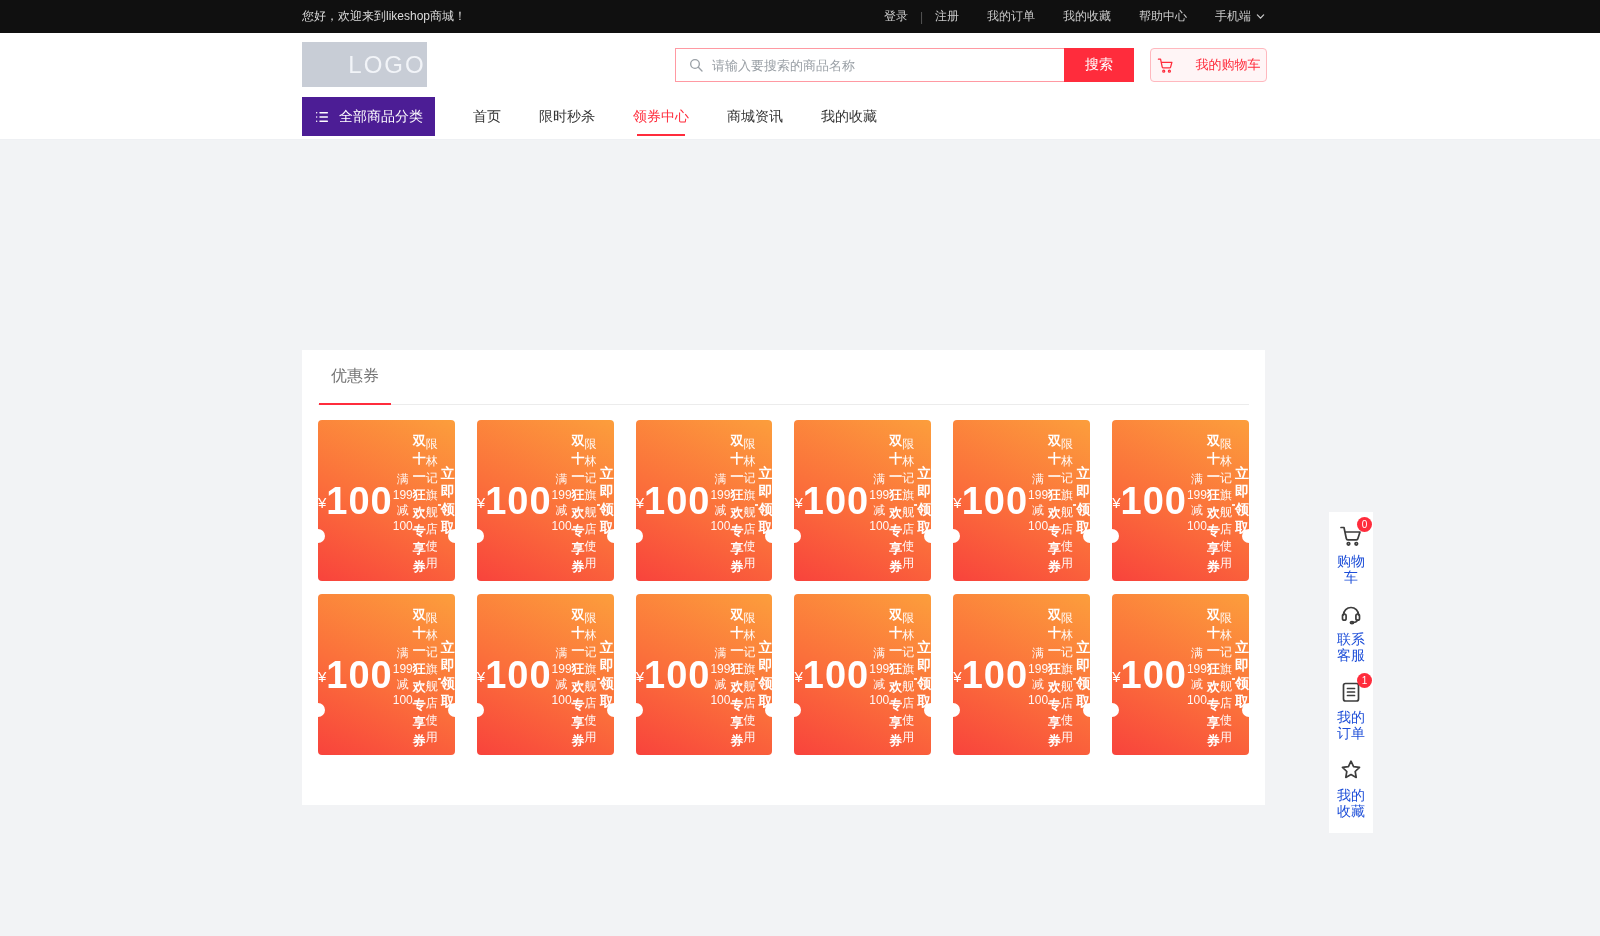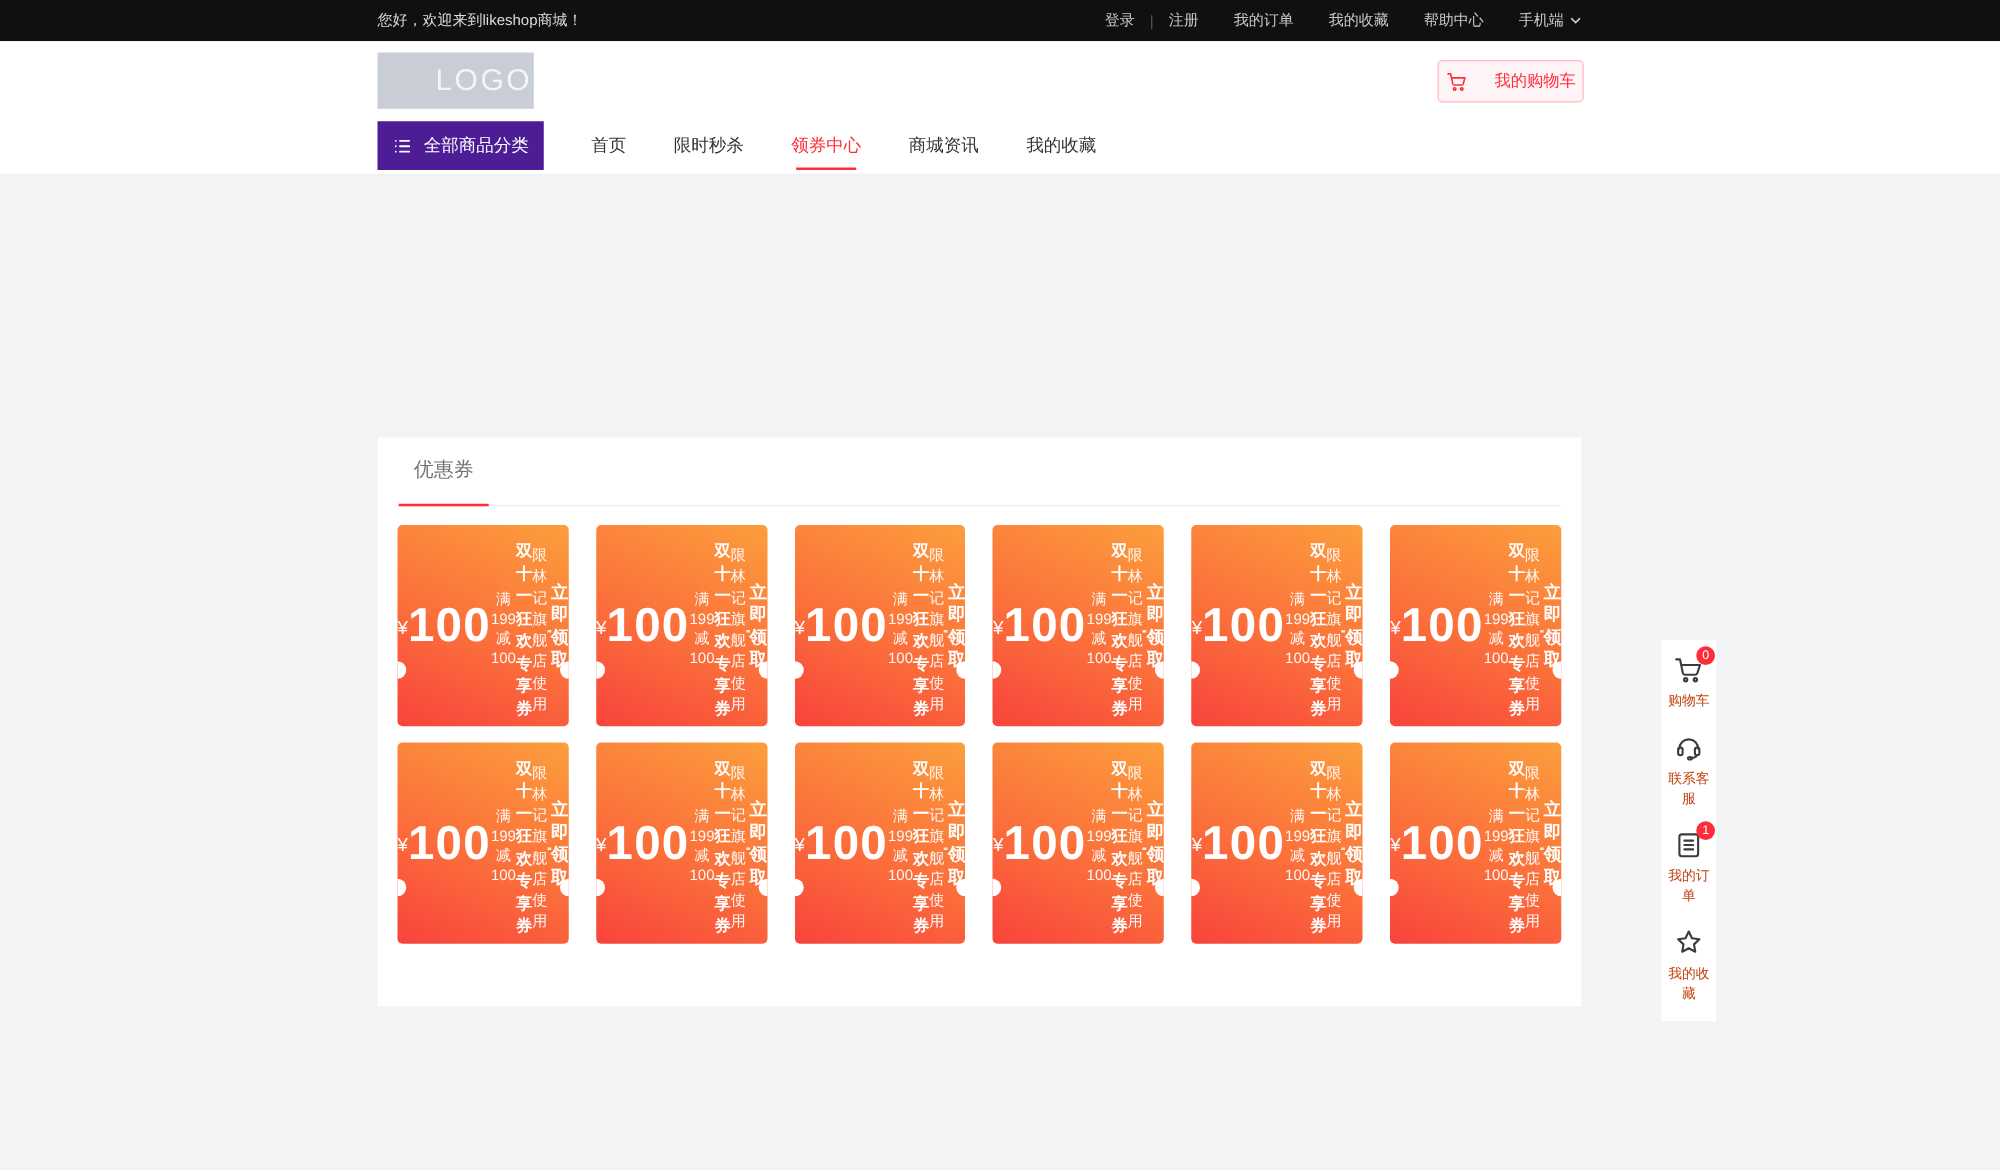--- a/index.html
+++ b/index.html
@@ -105,21 +105,21 @@
   .notch-l { left:-7px; } .notch-r { right:-7px; }
 
   
   .float-bar {
     position:absolute; left:1329px; top:512px; width:44px;
     background:#fff; padding:12px 0 14px;
     display:flex; flex-direction:column; align-items:center; gap:17px;
   }
   .float-item { position:relative; display:flex; flex-direction:column; align-items:center; cursor:pointer; }
   .float-item .ficon { position:relative; width:24px; height:24px; display:flex; align-items:center; justify-content:center; }
-  .float-label { margin-top:5px; width:38px; font-size:11px; line-height:16px; color:#c2410c; text-align:center; word-break:break-all; }
+  .float-label { margin-top:5px; width:38px; font-size:14px; line-height:16px; color:#1d4ed8; text-align:center; word-break:break-all; }
   .fbadge {
     position:absolute; top:-7px; right:-9px; min-width:15px; height:15px; padding:0 4px;
     background:#ff2c3c; border-radius:8px; color:#fff; font-size:10px;
     display:flex; align-items:center; justify-content:center;
   }
 </style>
 </head>
 <body>
 
 <div class="topbar">
@@ -138,20 +138,30 @@
             </svg>
           </span></span>
       </span>
   </div>
 </div>
 
 <div class="header">
   <div class="inner">
     <div class="logo">LOGO</div>
 
+    <div class="search-box">
+      <span class="search-icon">
+        <svg width="16" height="16" viewBox="0 0 24 24" fill="none" stroke="#9aa0a6" stroke-width="2" stroke-linecap="round">
+          <circle cx="10.5" cy="10.5" r="6.5"></circle>
+            <path d="M15.5 15.5 L21 21"></path>
+        </svg>
+      </span>
+      <input class="search-input" type="text" placeholder="请输入要搜索的商品名称" style="">
+      <button class="search-btn">搜索</button>
+    </div>
 
     <div class="cart-btn">
       <span style="display:flex">
         <svg width="17" height="17" viewBox="0 0 24 24" fill="none" stroke="#ff2c3c" stroke-width="1.8" stroke-linecap="round" stroke-linejoin="round">
           <path d="M2 3h3l2.4 11.2a1.6 1.6 0 0 0 1.6 1.3h8.6a1.6 1.6 0 0 0 1.6-1.3L21 7.5H6"></path>
           <circle cx="9.5" cy="20" r="1.4"></circle>
             <circle cx="17.5" cy="20" r="1.4"></circle>
         </svg>
       </span>
       <span>我的购物车</span>

